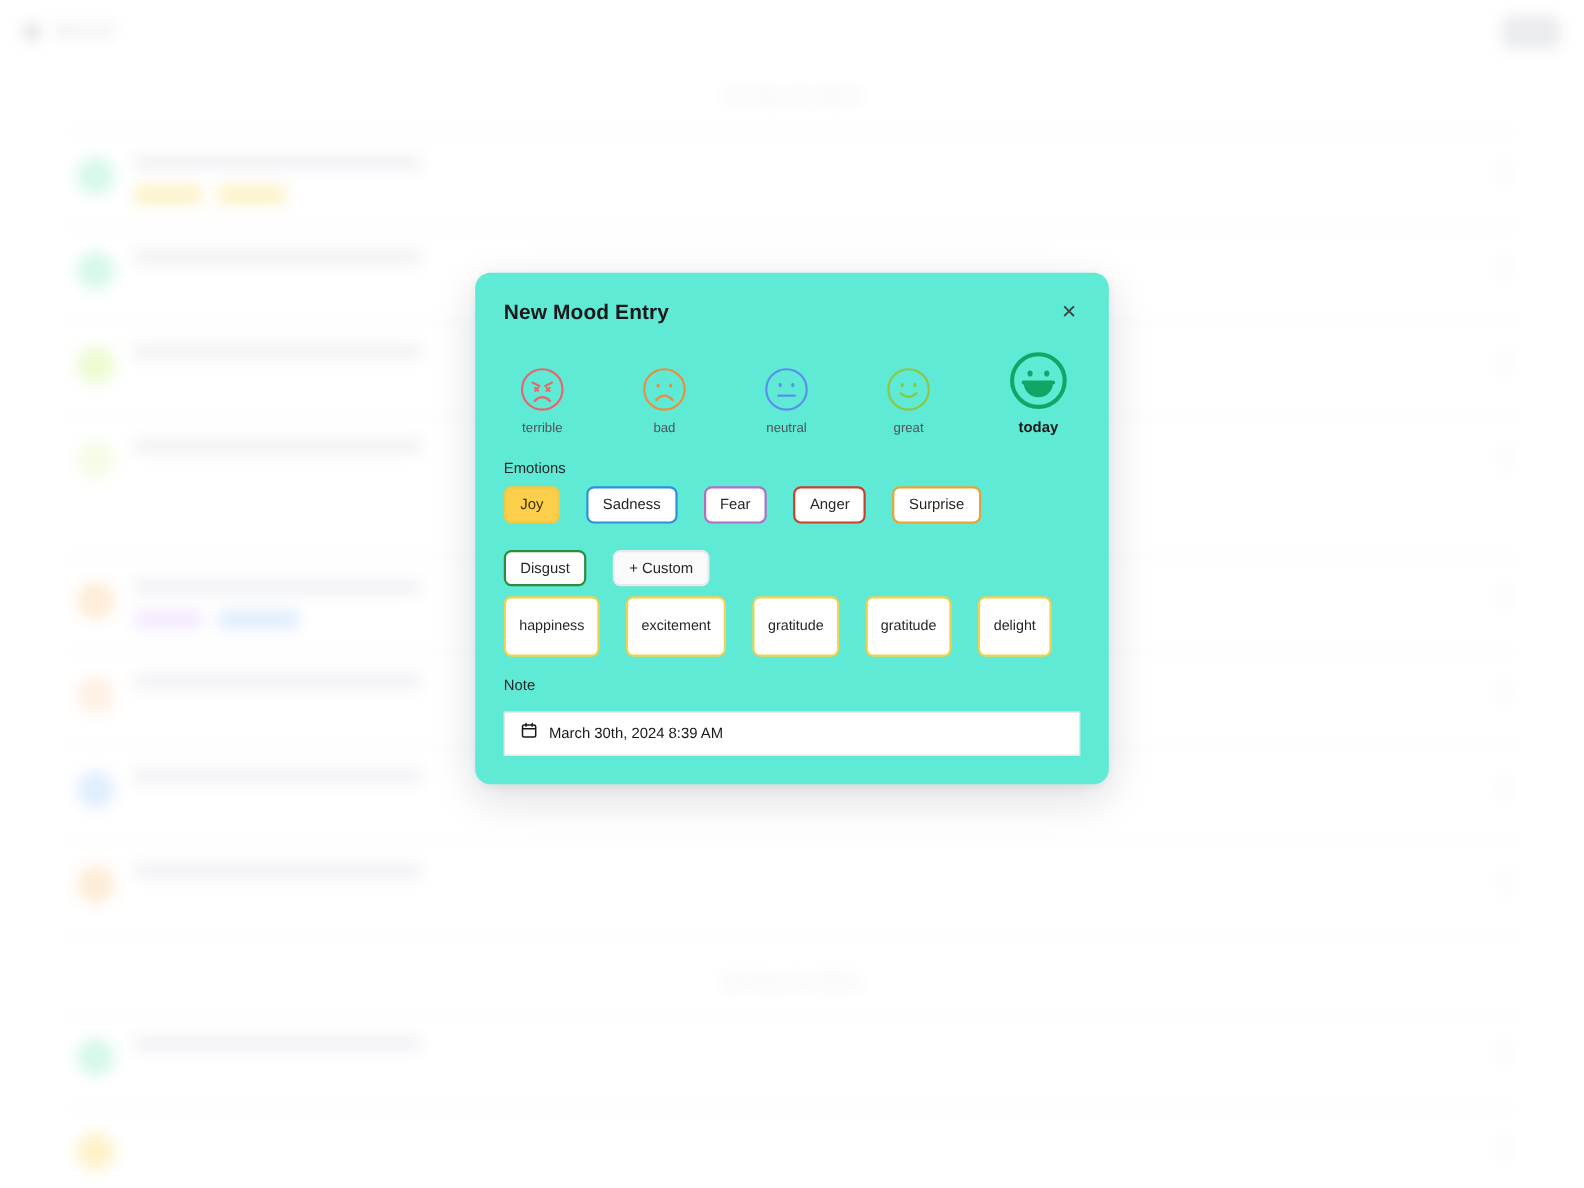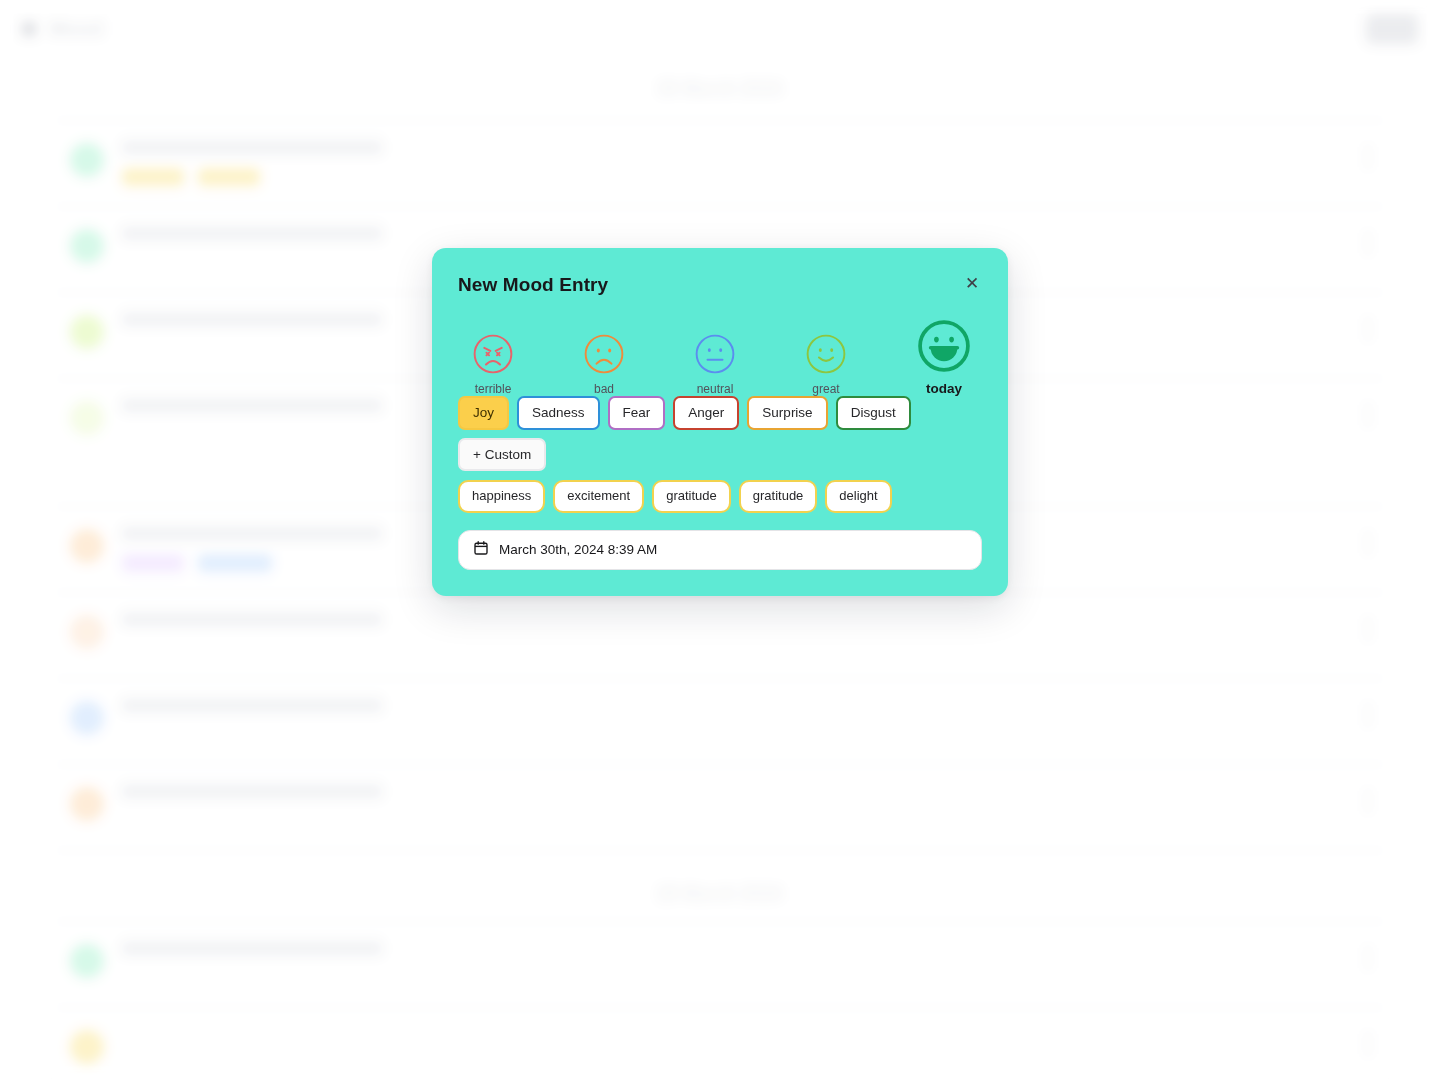--- a/index.html
+++ b/index.html
@@ -188,39 +188,38 @@
   .section-label {
     font-size: 13.5px;
     color: #27272a;
     margin-top: 22px;
     margin-bottom: 9px;
     font-weight: 400;
   }
   .chip-row {
     display: flex;
     flex-wrap: wrap;
-    gap: 8px;
+    gap: 24px;
   }
   .chip {
     font-family: "Liberation Sans", sans-serif;
     font-size: 13.5px;
     padding: 7px 13px;
     border-radius: 7px;
     background: #ffffff;
     border: 2px solid #e4e4e7;
     color: #27272a;
     cursor: pointer;
     line-height: 1.15;
     white-space: nowrap;
   }
   .chip.sub {
-    padding: 7px 12px;
+    padding: 18px 12px;
     font-size: 13px;
     border-width: 2px;
-    border-radius: 10px;
   }
   #sub-chip-row { margin-top: 9px; }
 
   
   #note-wrap { position: relative; margin-top: 10px; }
   #note-area {
     width: 100%;
     height: 128px;
     border: 2px solid #0b0b0f;
     border-radius: 8px;
@@ -245,21 +244,21 @@
     border-radius: 14px;
     background: #f3f7f5;
     box-shadow: 0 0 0 1px rgba(0,0,0,0.04);
   }
 
   
   #date-field {
     margin-top: 17px;
     height: 40px;
     border: 1.5px solid #e4e4e7;
-    border-radius: 12px;
+    border-radius: 0;
     display: flex;
     align-items: center;
     gap: 10px;
     padding: 0 14px;
     cursor: pointer;
     background: #fff;
   }
   #date-text {
     font-size: 13.5px;
     color: #18181b;
@@ -507,39 +506,41 @@
           <ellipse cx="30.5" cy="18.5" rx="2" ry="2.4" fill="#10a666"></ellipse>
           <path d="M12.5 25.5 H35.5 A11.5 11.5 0 0 1 12.5 25.5 Z" fill="#10a666"></path>
           <path d="M12.5 25.5 H35.5" stroke="#10a666" stroke-width="3" stroke-linecap="round"></path>
         </svg>
       </span>
       <span class="mood-label">today</span>
     </button>
 
   </div>
 
+  <div class="section-label">Emotions</div>
 
   <div class="chip-row">
     <button class="chip" style="border-color:#f5c842;background:#fbcf4b;color:#3f3000">Joy</button>
     <button class="chip" style="border-color:#2e90d9">Sadness</button>
     <button class="chip" style="border-color:#b06ec4">Fear</button>
     <button class="chip" style="border-color:#c6422f">Anger</button>
     <button class="chip" style="border-color:#e8a433">Surprise</button>
     <button class="chip" style="border-color:#2e8b3d">Disgust</button>
     <button class="chip" style="border-color:#e9e9ec;background:#fafafa">+ Custom</button>
   </div>
 
   <div class="chip-row" id="sub-chip-row">
     <button class="chip sub" style="border-color:#f2d24e">happiness</button>
     <button class="chip sub" style="border-color:#f2d24e">excitement</button>
     <button class="chip sub" style="border-color:#f2d24e">gratitude</button>
     <button class="chip sub" style="border-color:#f2d24e">gratitude</button>
     <button class="chip sub" style="border-color:#f2d24e">delight</button>
   </div>
 
+  <div class="section-label" style="margin-top:18px;margin-bottom:6px">Note</div>
 
 
   <div id="date-field">
     <span>
       <svg width="16" height="16" viewBox="0 0 20 20">
         <rect x="2.5" y="4" width="15" height="13.5" rx="2" fill="none" stroke="#18181b" stroke-width="1.7"></rect>
         <path d="M2.5 8 H17.5" stroke="#18181b" stroke-width="1.7"></path>
         <path d="M6.5 2.2 V5.2 M13.5 2.2 V5.2" stroke="#18181b" stroke-width="1.7" stroke-linecap="round"></path>
       </svg>
     </span>

